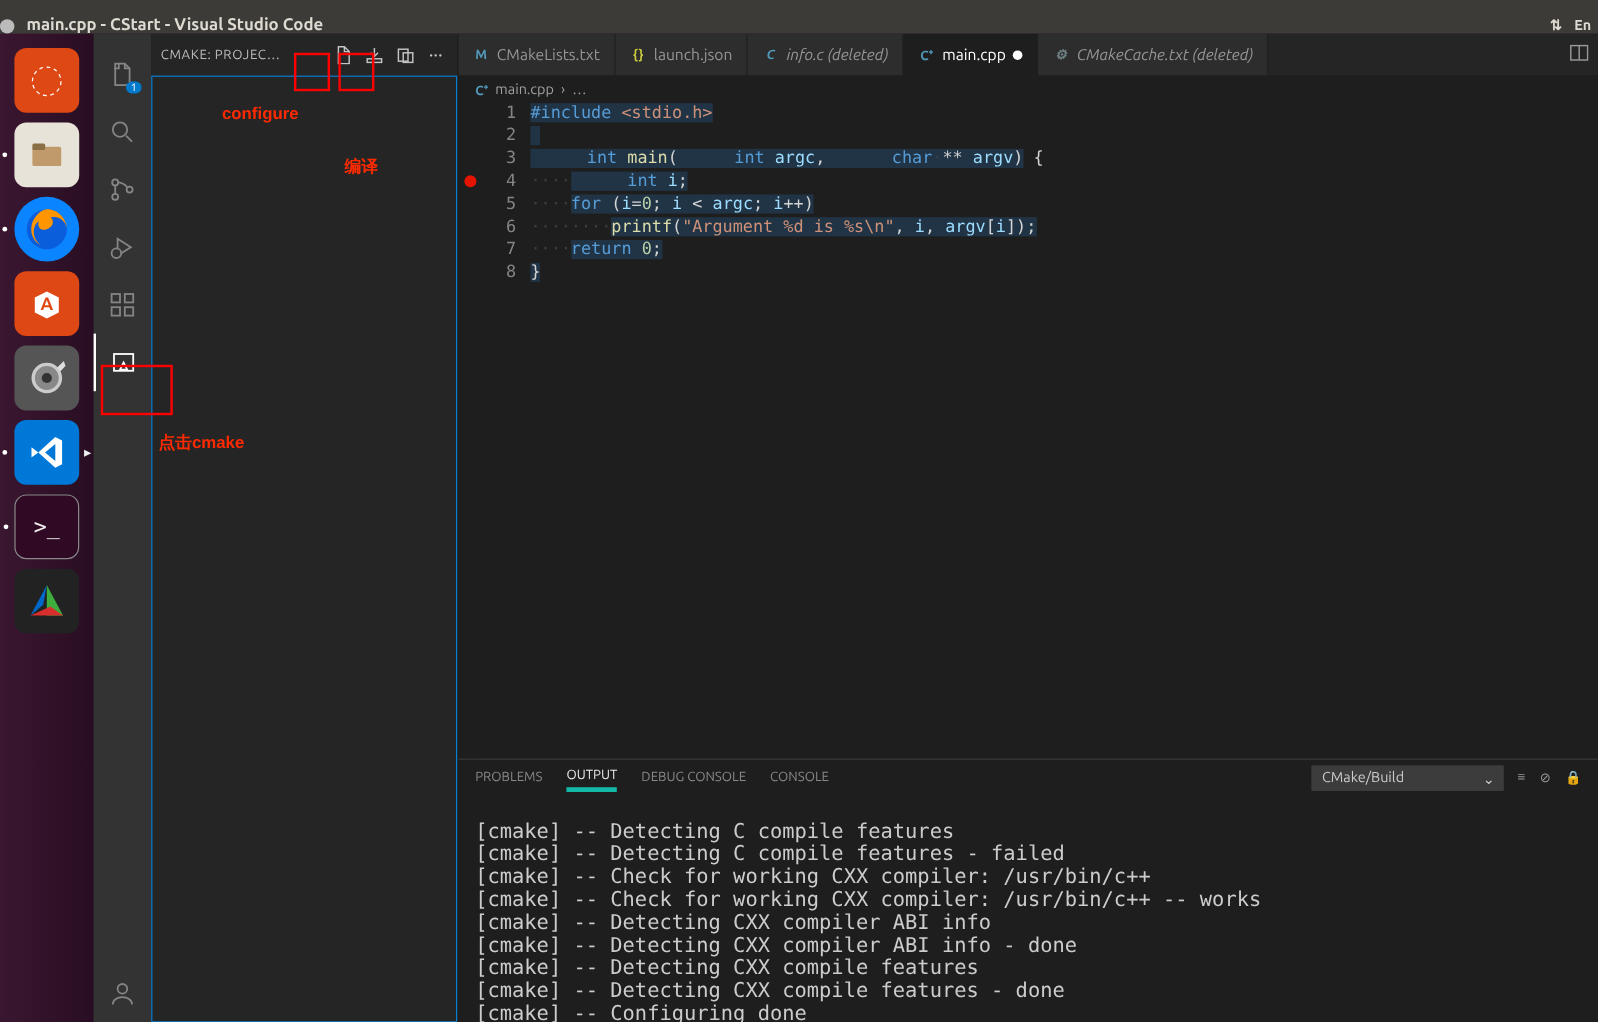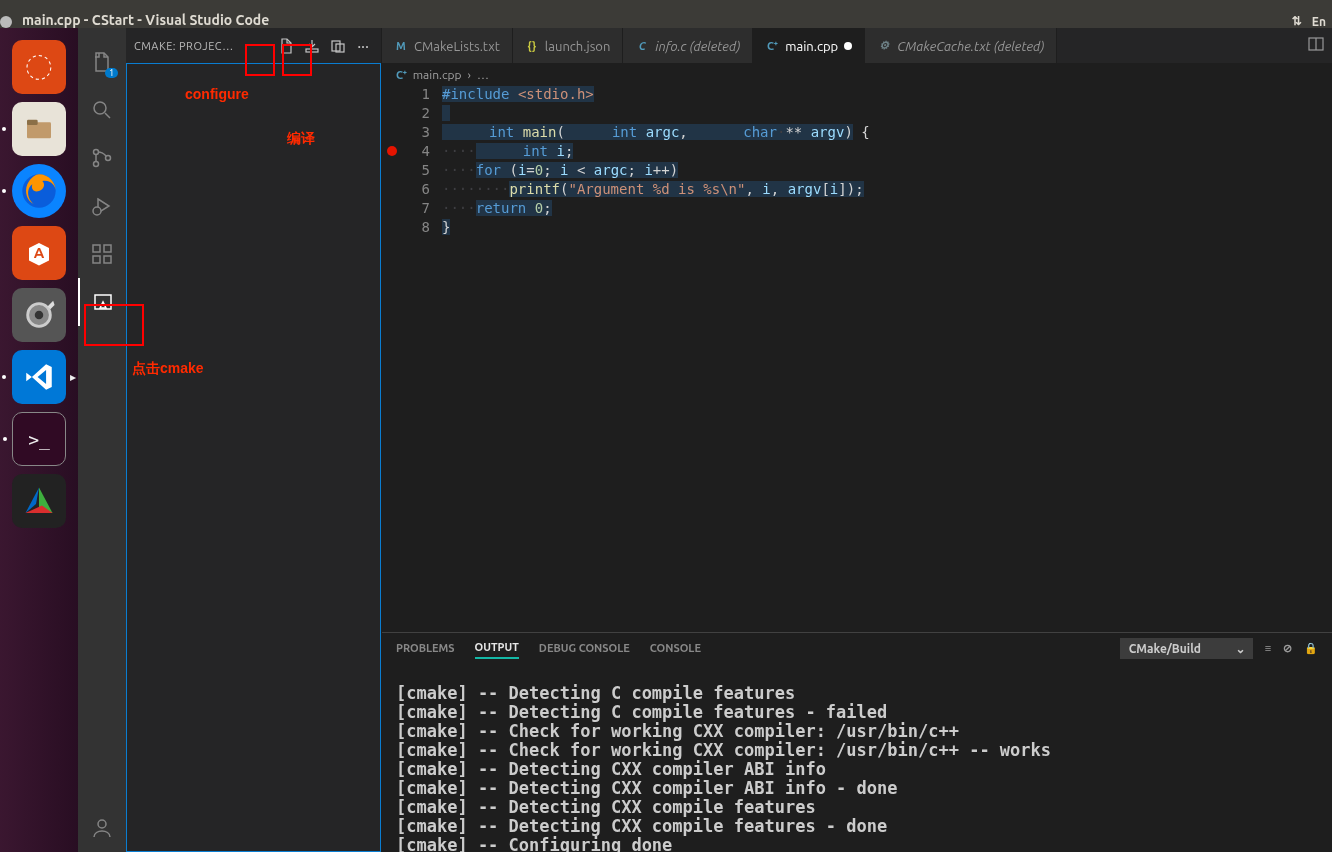--- a/index.html
+++ b/index.html
@@ -152,27 +152,27 @@
 .tok-op { color:#d4d4d4;}
 .tok-var { color:#9cdcfe;}
 .hl { background: rgba(38,79,120,0.45);}
 .ws { color:#3e3e42;}
 
 
 .panel {
   height: 220px;
   background: #1e1e1e;
   border-top: 1px solid #414141;
-  display: flex; flex-direction: column; font-weight: bold;
+  display: flex; flex-direction: column;
 }
 .panel-tabs { height: 30px; display:flex; align-items:center; padding:0 14px; gap:20px; font-size:11px; color:#888;}
 .panel-tab { cursor:pointer; padding:4px 0;}
-.panel-tab.active { color:#e7e7e7; border-bottom:2px solid #14b8a6;}
+.panel-tab.active { color:#e7e7e7; border-bottom:4px solid #14b8a6;}
 .panel-right { margin-left:auto; display:flex; align-items:center; gap:12px;}
-.panel-select { background:#3c3c3c; color:#ccc; font-size:12px; padding:3px 24px 3px 8px; border:1px solid #3c3c3c; position:relative; width:133px;}
+.panel-select { background:#3c3c3c; color:#ccc; font-size:12px; padding:3px 24px 3px 8px; border:1px solid #3c3c3c; position:relative; width:160px;}
 .panel-select::after { content:"⌄"; position:absolute; right:6px;}
 .panel-output { flex:1; font-family:'Consolas',monospace; font-size:17px; color:#ccc; padding:2px 14px; overflow:hidden; line-height:19px; white-space:pre;}
 
 
 .annot-red { position:absolute; color:#ff2a00; font-size:14px; font-family: 'Microsoft YaHei','SimHei',sans-serif; pointer-events:none; font-weight:700;}
 </style>
 </head>
 <body>
 
 <div class="desktop">

